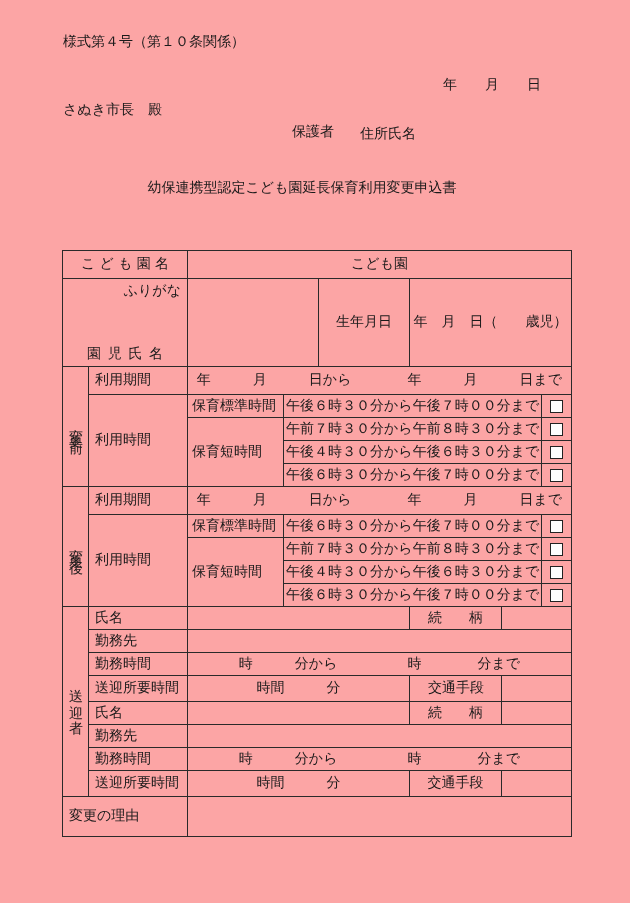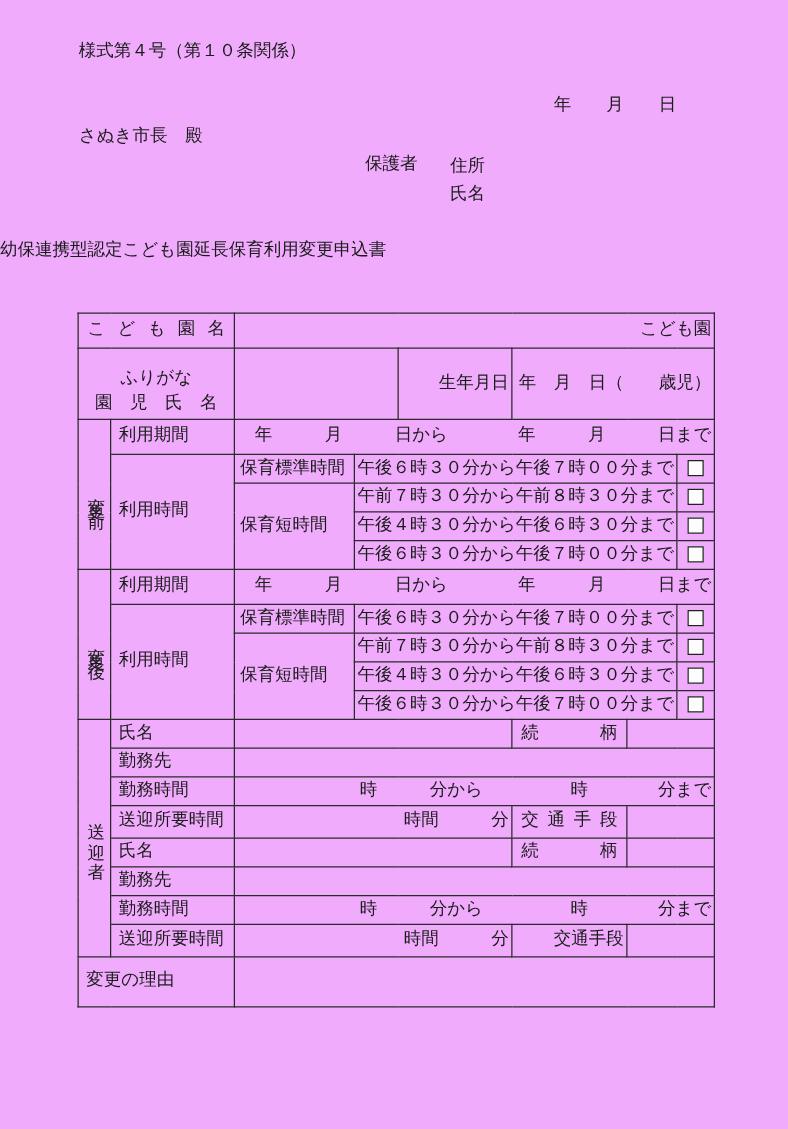--- a/index.html
+++ b/index.html
@@ -1,47 +1,47 @@
 <!DOCTYPE html>
 <html><head>
 <meta charset="utf-8">
 <style>
   html,body { margin:0; padding:0; background:#f2f2f2; }
   .page {
     position:relative; width:630px; height:903px; margin:0 auto;
-    background:#f0abfc; color:#1a1a1a;
+    background:#fca5a5; color:#1a1a1a;
     font-family:"Liberation Serif","DejaVu Serif",serif;
     font-size:14px; line-height:1.3;
   }
   .abs { position:absolute; white-space:nowrap; }
   .formnum   { left:63px;  top:33px; }
   .dateline  { left:443px; top:76px;text-align:right; }
   .addressee { left:63px;  top:101px; }
   .guardian  { left:292px; top:123px; display:flex; gap:26px; }
-  .guardian .gcol { display:flex; flex-direction:column; line-height:22px; }
-  .title     { left:0; right:26px; top:192px; text-align:left; white-space:nowrap; }
+  .guardian .gcol { display:flex; flex-direction:row; line-height:22px; }
+  .title     { left:0; right:26px; top:179px; text-align:center; white-space:nowrap; }
   .intro     { left:78px;  top:225px; }
 
   table.form {
     position:absolute; left:62px; top:250px; width:509px;
     border-collapse:collapse; table-layout:fixed;
     border:1.5px solid #222;
   }
   td {
     border:1px solid #2a2a2a; padding:0 6px;
     font-size:14px; white-space:nowrap; overflow:hidden;
     vertical-align:middle;
   }
   .h28{height:28px} .h44{height:44px} .h23{height:23px} .h26{height:26px} .h40{height:40px}
   .lbl    { text-align:left; }
   .sublbl { text-align:left; padding:0 4px; }
-  .center { text-align:right; padding:0 2px; }
-  .spread { text-align:justify; text-align-last:justify; padding:0 7px; }
+  .center { text-align:center; padding:0 2px; }
+  .spread { text-align:justify; text-align-last:justify; padding:0 18px;margin-top:43px; }
   .lbl2   { padding:2px 6px; line-height:20px; }
-  .lbl2 .furigana { text-align:center;margin-top:12px; }
+  .lbl2 .furigana { text-align:right; }
   .vcell { padding:0; text-align:center; }
   .vtext {
     writing-mode:vertical-rl; text-orientation:upright;
     margin:0 auto; letter-spacing:6px;
   }
   .vtext.wide { letter-spacing:16px; }
   .chk { text-align:center; padding:0; }
   .box {
     display:inline-block; width:11px; height:11px;
     border:1px solid #222; background:#fdfdfd; vertical-align:middle;

